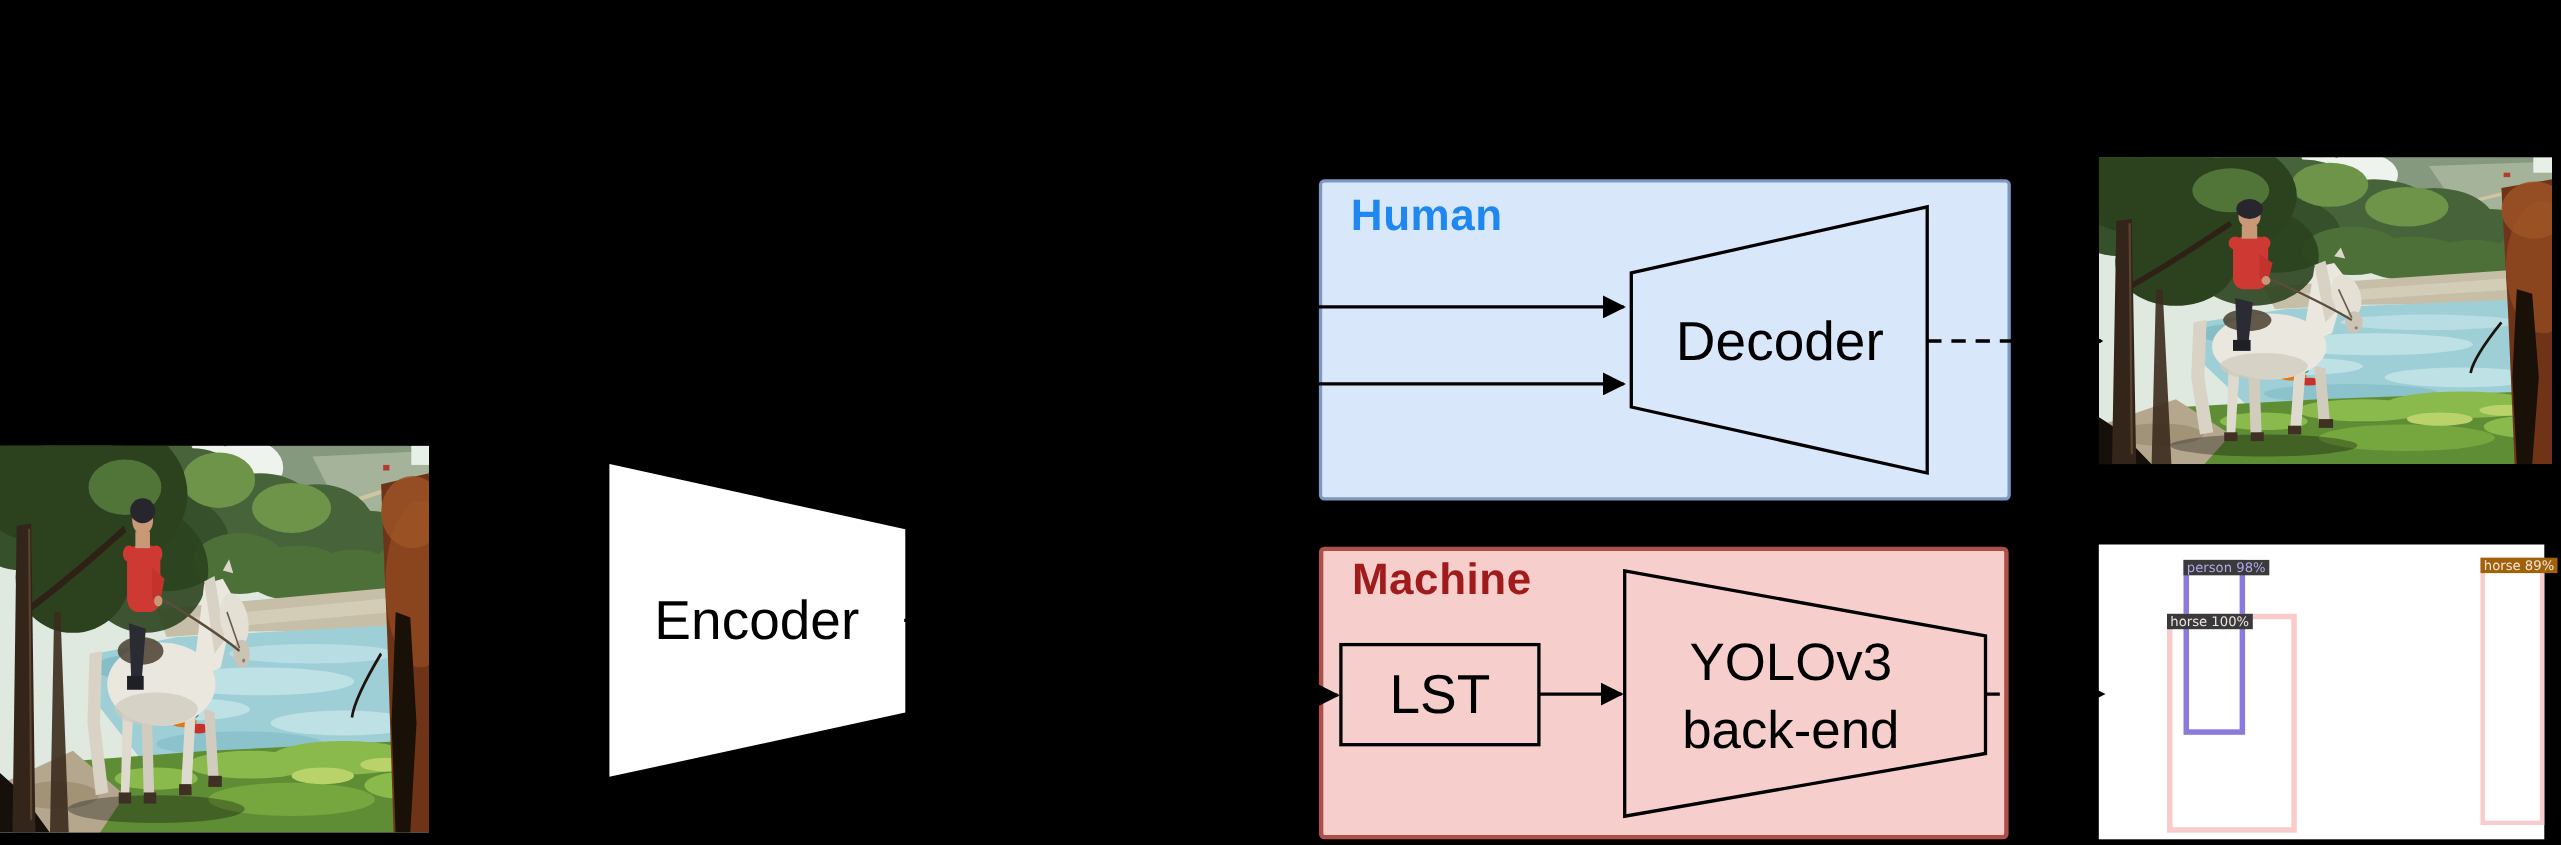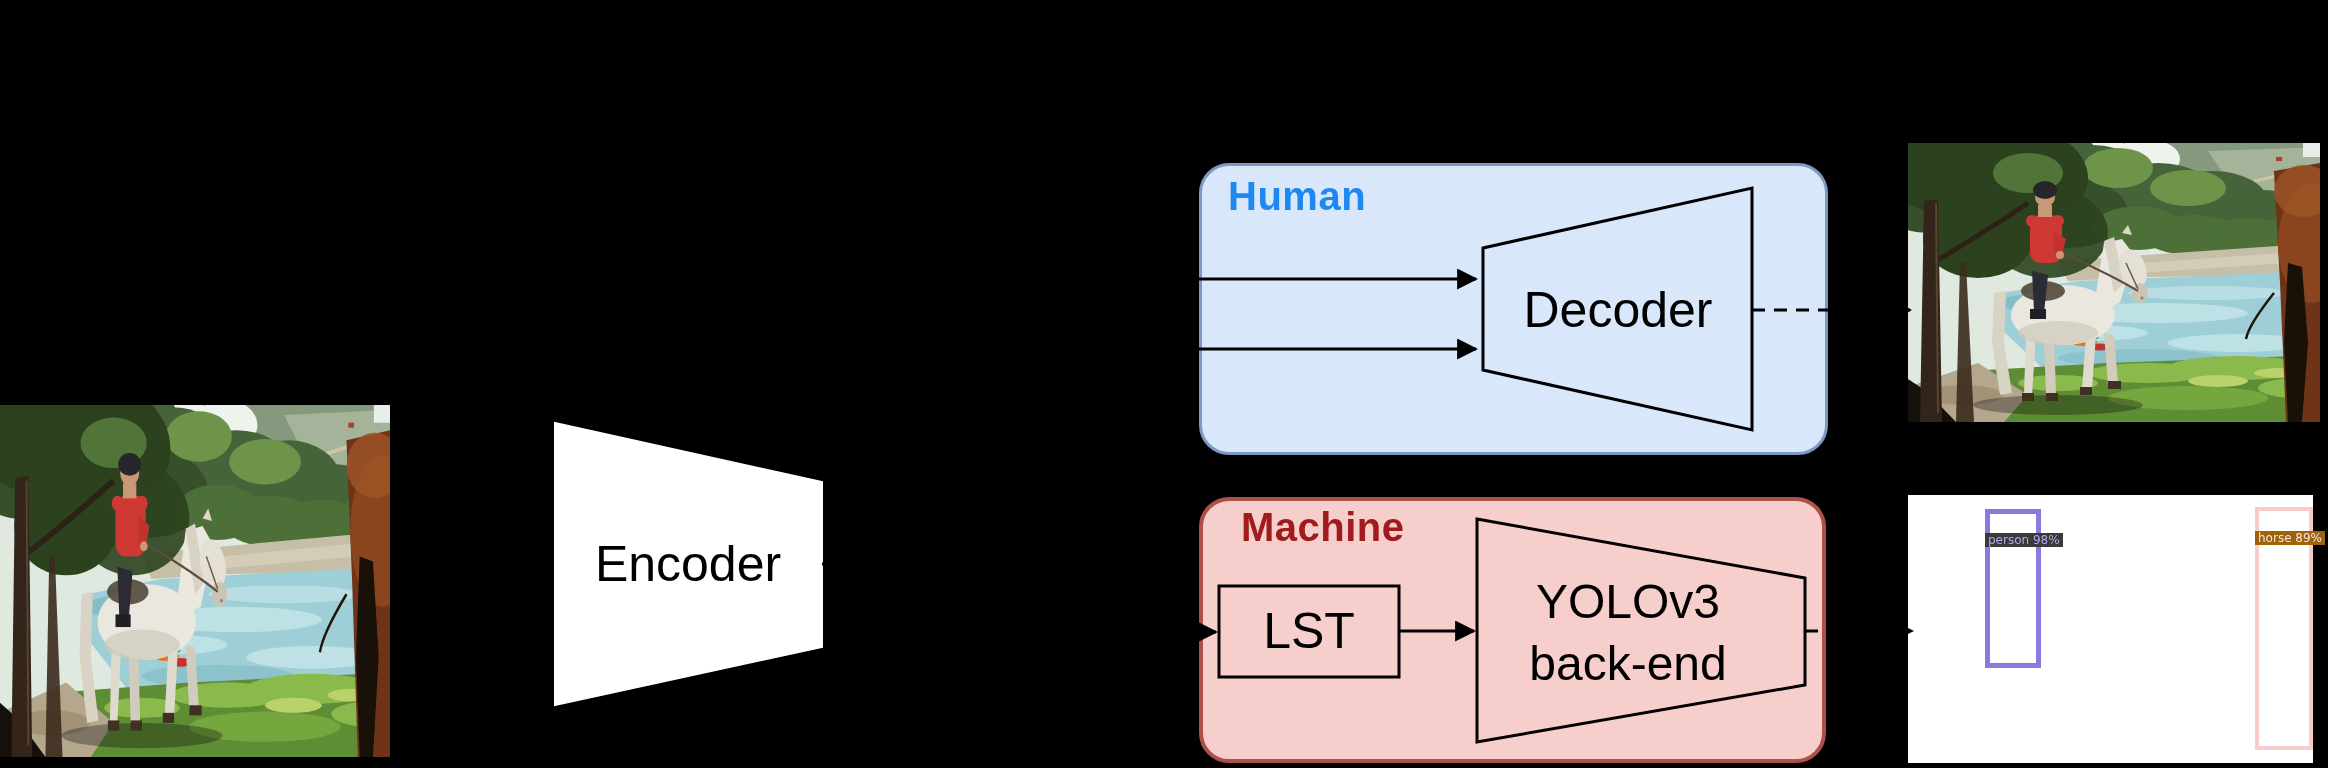--- a/index.html
+++ b/index.html
@@ -1,38 +1,38 @@
 <!DOCTYPE html>
 <html><head>
 <meta charset="utf-8">
 <style>
   html,body{margin:0;padding:0;background:#000;}
   #canvas{position:relative;width:2328px;height:768px;background:#000;overflow:hidden;
           font-family:"Liberation Sans",sans-serif;}
   .abs{position:absolute;}
 
   
-  .branch-box{position:absolute;box-sizing:border-box;border-radius:30px;}
+  .branch-box{position:absolute;box-sizing:border-box;border-radius:5px;}
   #human-box{left:1199px;top:163px;width:629px;height:292px;background:#D9E7FB;border:3px solid #7D99C2;}
   #machine-box{left:1199px;top:497px;width:627px;height:266px;background:#F6CECB;border:4px solid #AE5049;}
   .branch-title{position:absolute;left:26px;top:8px;font-size:40px;font-weight:bold;letter-spacing:0.5px;}
   #human-title{color:#1E87F0;}
-  #machine-title{color:#A01C1C;top:4px;margin-left:12px;}
+  #machine-title{color:#A01C1C;top:4px;}
 
   
   .photo{position:absolute;overflow:hidden;}
   #input-photo{left:0;top:405px;width:390px;height:352px;}
   #output-photo{left:1908px;top:143px;width:412px;height:279px;}
   .photo svg{display:block;width:100%;height:100%;}
 
   
   #detect-canvas{left:1908px;top:495px;width:405px;height:268px;background:#FFFFFF;}
   .det-box{position:absolute;box-sizing:border-box;border-style:solid;background:transparent;}
   .det-label{position:absolute;white-space:nowrap;font-family:"DejaVu Sans",sans-serif;
-             font-size:12px;line-height:14px;padding:0 3px;margin-top:24px;}
+             font-size:12px;line-height:14px;padding:0 3px;}
 
   
   #overlay{position:absolute;left:0;top:0;z-index:5;pointer-events:none;}
   .diagram-text{font-family:"Liberation Sans",sans-serif;fill:#000;}
 </style>
 </head>
 <body>
 
 <div id="canvas">
 
@@ -181,20 +181,23 @@
   <div class="photo" id="output-photo">
     <svg viewBox="0 0 412 279" preserveAspectRatio="none">
       <use href="#scene"></use>
     </svg>
   </div>
 
   <div class="abs" id="detect-canvas">
     <div class="det-box" style="left: 77px; top: 14px; width: 56px; height: 159px; border-color: rgb(138, 122, 223); border-width: 5px;">
       <span class="det-label" style="background: rgb(58, 58, 58); color: rgb(181, 167, 236); left: -5px; top: -5px;">person 98%</span>
     </div>
+    <div class="det-box" style="left: 62px; top: 63px; width: 118px; height: 199px; border-color: rgb(249, 203, 203); border-width: 5px;">
+      <span class="det-label" style="background: rgb(58, 58, 58); color: rgb(242, 228, 228); left: -5px; top: -5px;">horse 100%</span>
+    </div>
     <div class="det-box" style="left: 347px; top: 12px; width: 58px; height: 243px; border-color: rgb(249, 203, 203); border-width: 4px;">
       <span class="det-label" style="background: #a16207; color: rgb(242, 228, 228); left: -4px; top: -4px;">horse 89%</span>
     </div>
   </div>
 
   <svg id="overlay" width="2328" height="768" viewBox="0 0 2328 768">
     <defs>
       <marker id="arrow" viewBox="0 0 10 10" refX="9" refY="5" markerWidth="7" markerHeight="7" orient="auto-start-reverse" markerUnits="strokeWidth">
         <path d="M0,0 L10,5 L0,10 z" fill="#000"></path>
       </marker>

